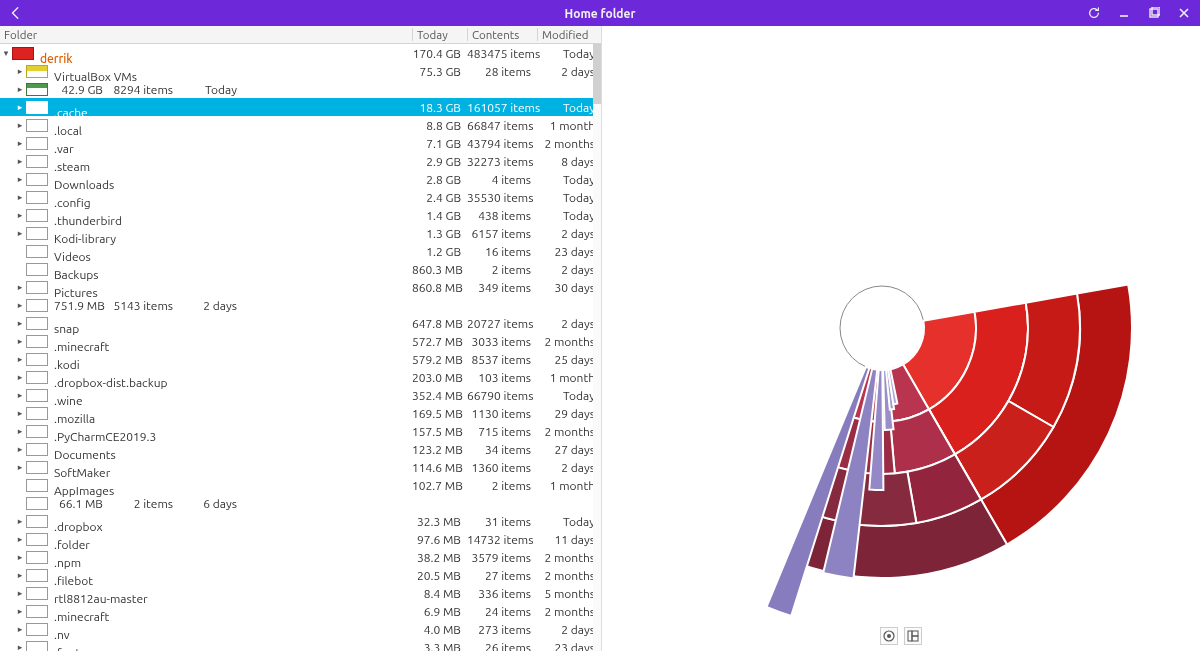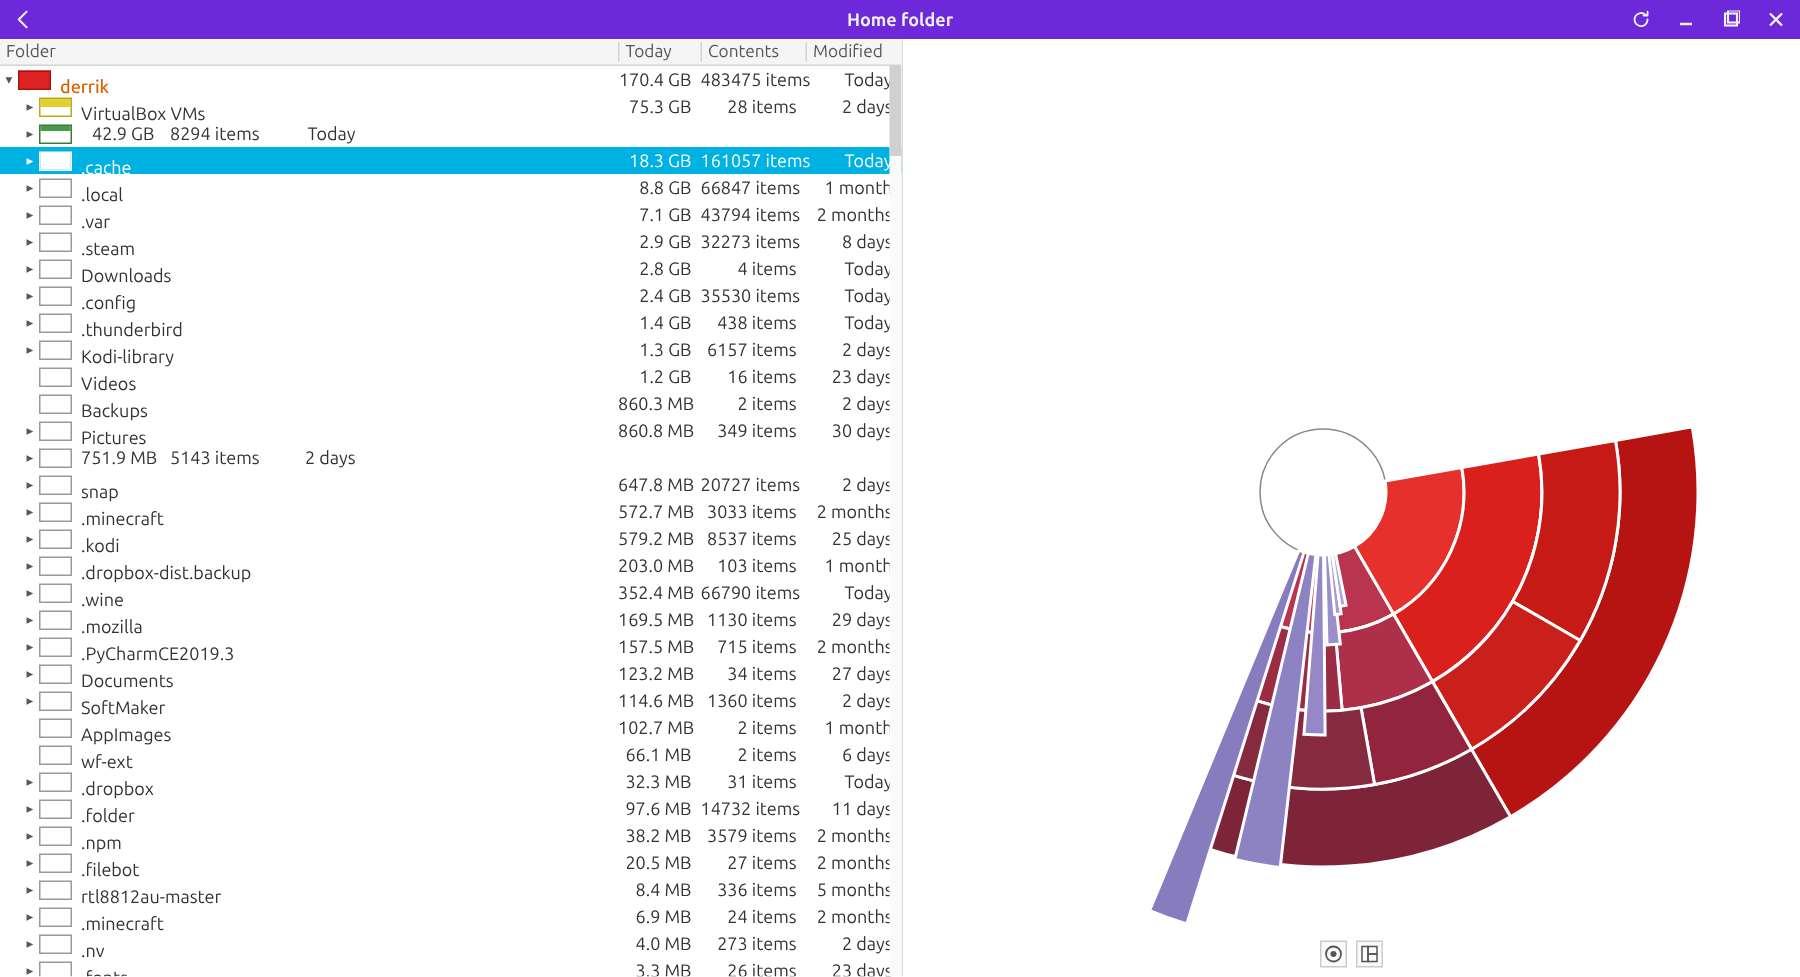--- a/index.html
+++ b/index.html
@@ -423,21 +423,20 @@
           <div class="swatch "></div>
           <div class="name">AppImages</div>
           <div class="size">102.7 MB</div>
           <div class="contents">2 items</div>
           <div class="modified">1 month</div>
         </div>
         <div class="row">
           <div style="width: 14px;"></div>
           <div class="expander"></div>
           <div class="swatch "></div>
-          <div class="name">wf-ext</div>
           <div class="size">66.1 MB</div>
           <div class="contents">2 items</div>
           <div class="modified">6 days</div>
         </div>
         <div class="row">
           <div style="width: 14px;"></div>
           <div class="expander">▸</div>
           <div class="swatch "></div>
           <div class="name">.dropbox</div>
           <div class="size">32.3 MB</div>

